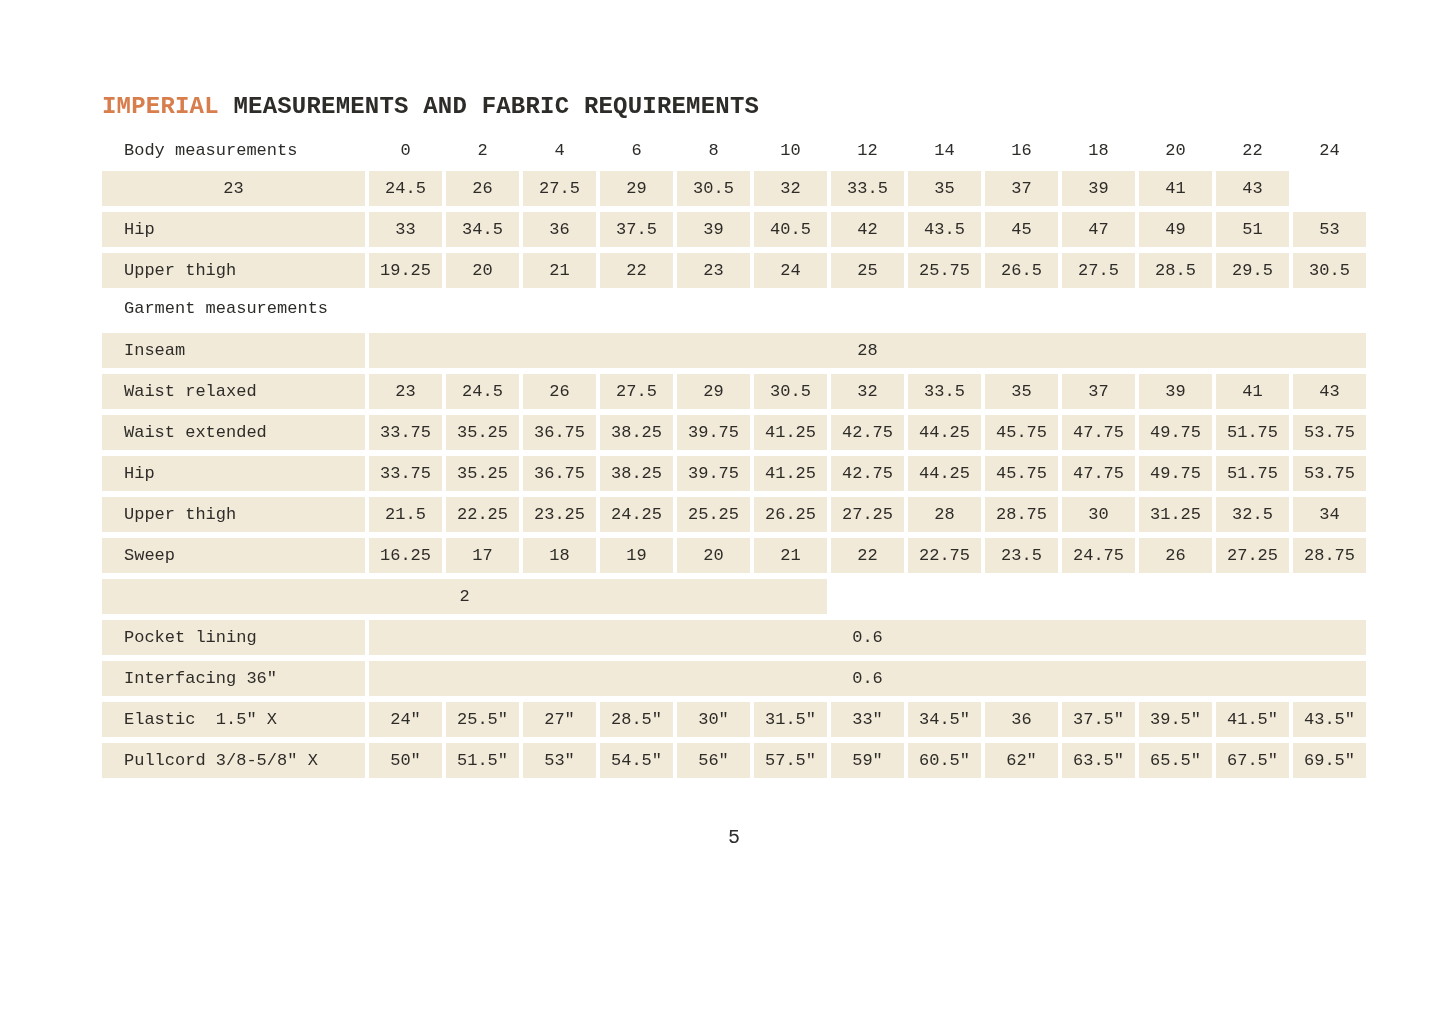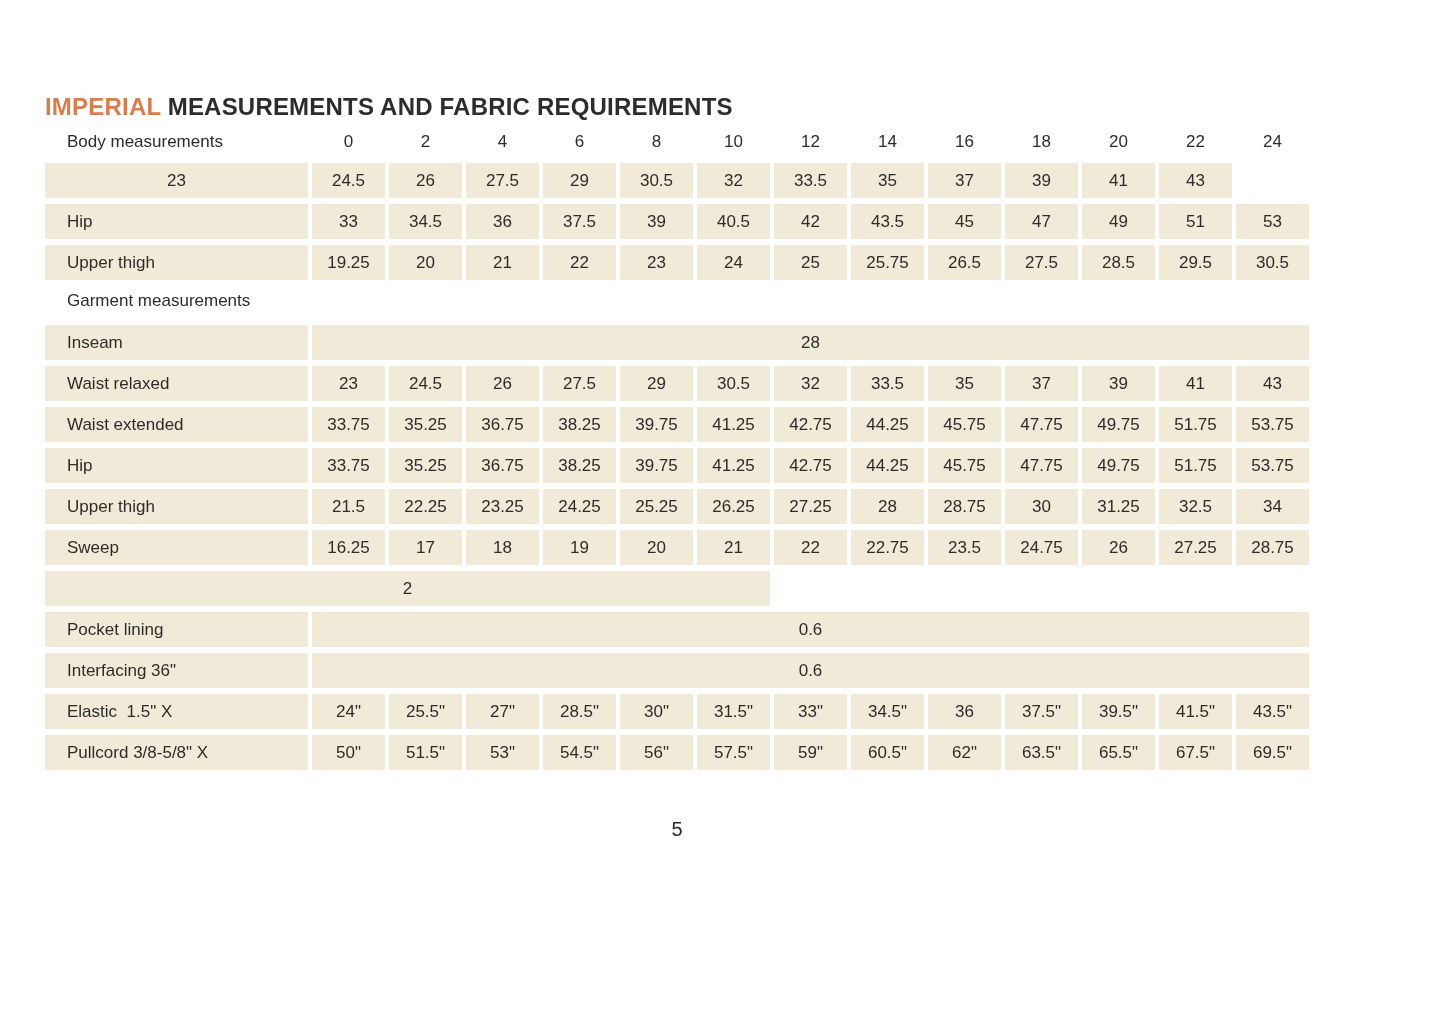--- a/index.html
+++ b/index.html
@@ -10,41 +10,42 @@
   *{margin:0;padding:0;box-sizing:border-box;}
   html,body{background:#ffffff;}
   body{
     font-family:"Liberation Sans","DejaVu Sans",sans-serif;
     color:var(--text);
     width:1445px;height:1030px;
   }
   .page{
     width:1445px;height:888px;
     background:#ffffff;
-    padding:93px 90px 0 45px;
+    padding:93px 90px 0 102px;
     overflow:hidden;
     position:relative;
+    font-family:Liberation Mono, monospace;
   }
   .page-title{
     font-size:24px;
     font-weight:700;
     letter-spacing:.2px;
     line-height:28px;
     color:var(--text);
   }
   .page-title .accent{color:var(--accent);}
   .intro{
     margin-top:8px;
     font-size:19.5px;
     line-height:28.5px;
     font-weight:400;
     width:1264px;
   }
   .size-table{
-    margin-top:8px;
+    margin-top:16px;
     width:1264px;
   }
   .row{
     display:grid;
     grid-template-columns:263px repeat(13,1fr);
     column-gap:4px;
     height:35px;
     margin-bottom:6px;
   }
   .row.header-row{

